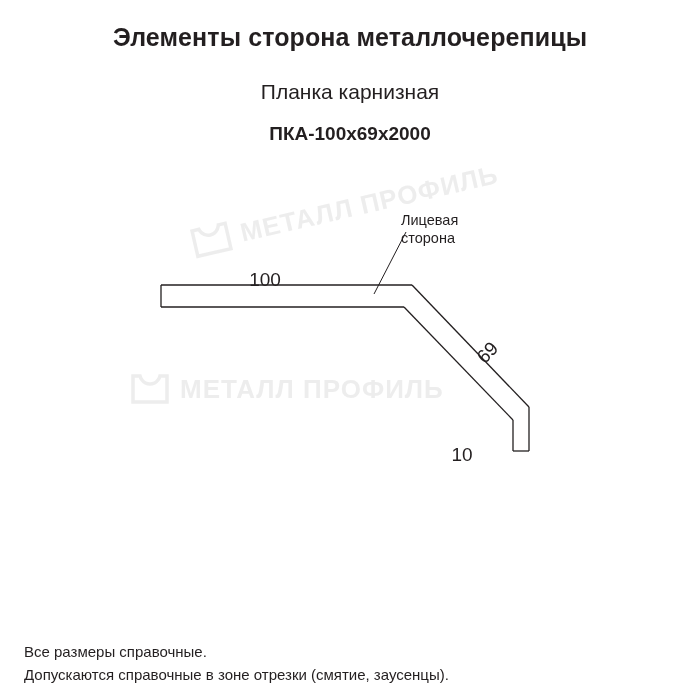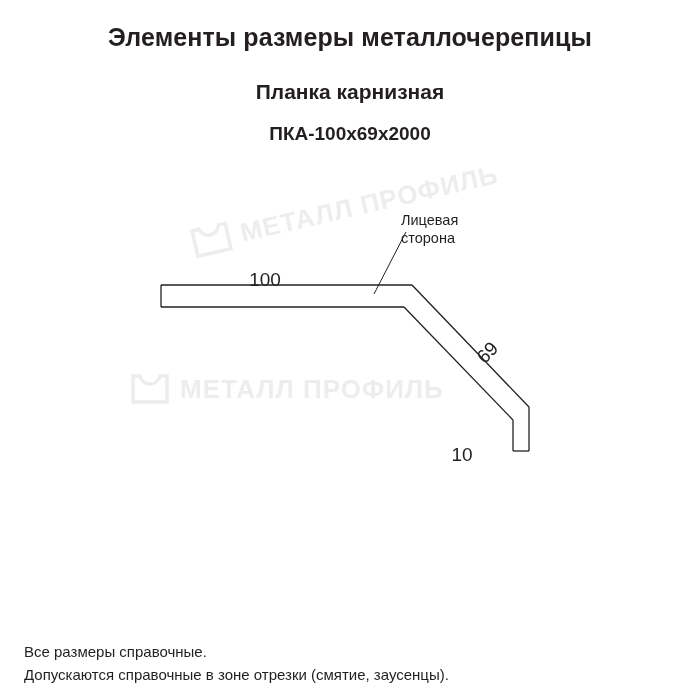--- a/index.html
+++ b/index.html
@@ -32,21 +32,21 @@
   .main-title {
     font-size: 25px;
     font-weight: bold;
     letter-spacing: 0.1px;
     margin: 0;
     line-height: 1.2;
   }
 
   .sub-title {
     font-size: 21px;
-    font-weight: bold;
+    font-weight: normal;
     margin: 0;
     padding-top: 27px;
     line-height: 1.2;
   }
 
   .code-title {
     font-size: 19px;
     font-weight: bold;
     margin: 8px;
     padding-top: 11px;
@@ -105,21 +105,21 @@
   }
 
   .footer div { white-space: nowrap; }
 </style>
 </head>
 <body>
 
 <div class="page">
 
   <div class="title-block">
-    <h1 class="main-title">Элементы размеры металлочерепицы</h1>
+    <h1 class="main-title">Элементы сторона металлочерепицы</h1>
     <h2 class="sub-title">Планка карнизная</h2>
     <h3 class="code-title">ПКА-100х69х2000</h3>
   </div>
 
   <div class="watermark wm1">
     <div style="display:flex; align-items:center; gap:10px;">
       <svg width="40" height="34" viewBox="0 0 40 34">
         <path d="M3 4 L3 30 L37 30 L37 4 L30 4 C30 4 28 12 20 12 C12 12 10 4 10 4 Z" fill="none" stroke="#dcdcdc" stroke-width="3.5"></path>
       </svg>
       <span class="wm-text">МЕТАЛЛ ПРОФИЛЬ</span>

